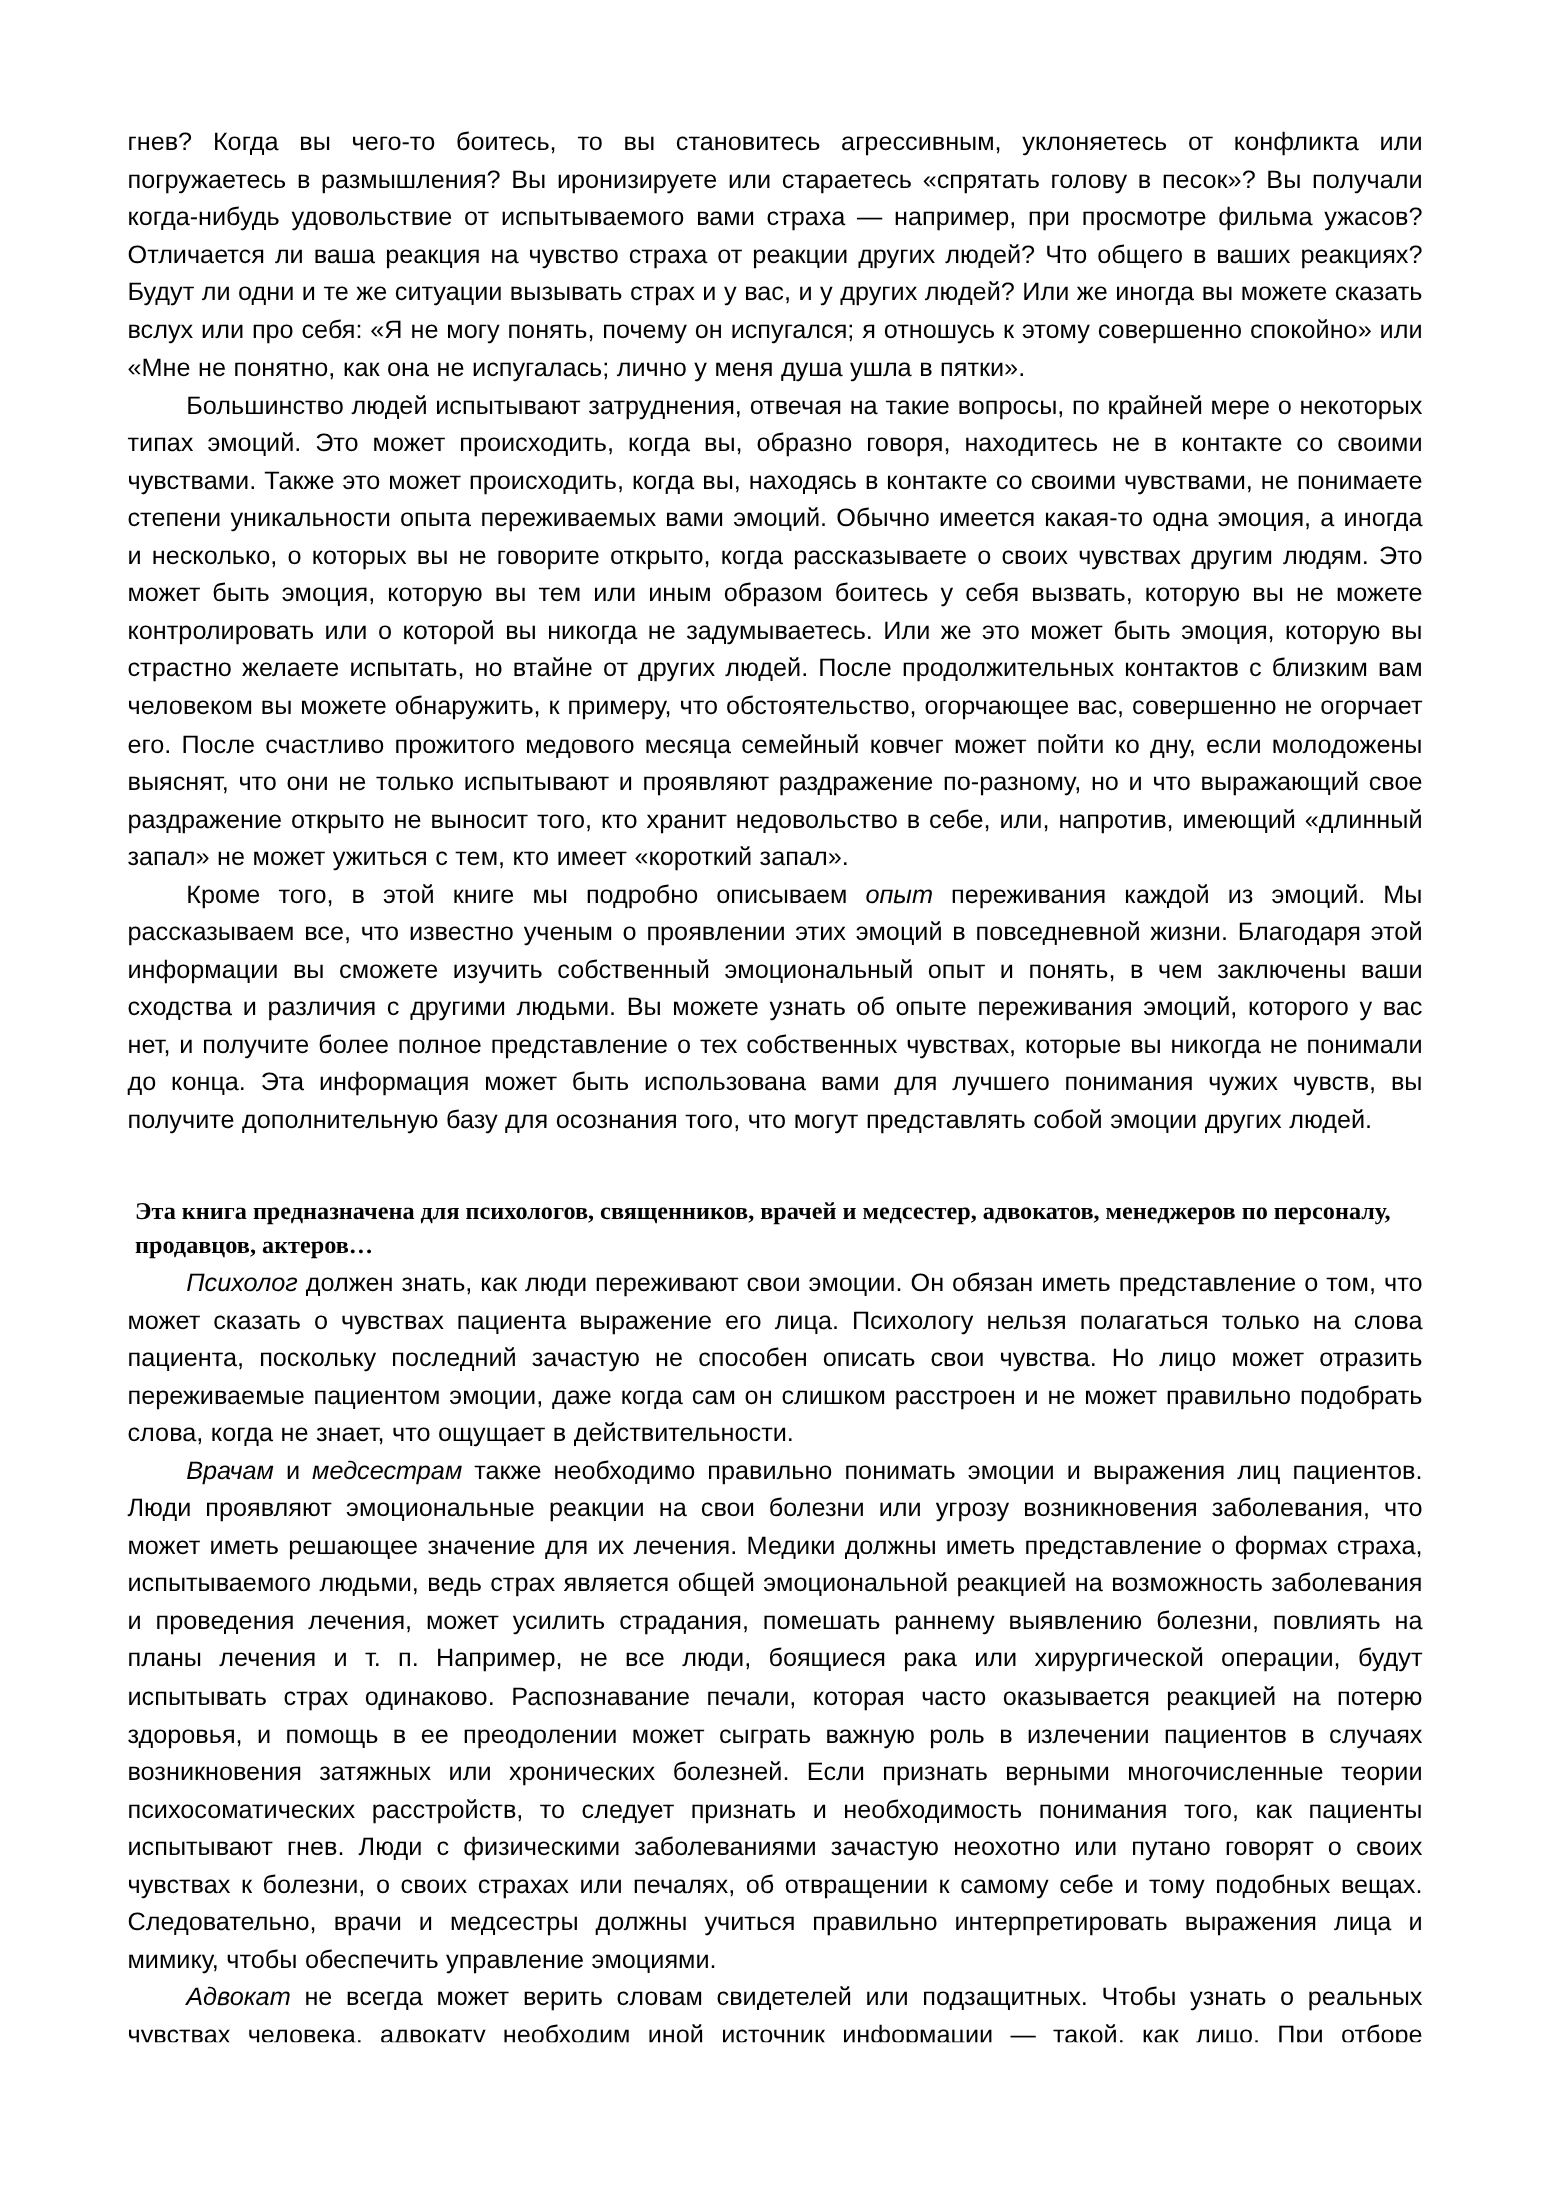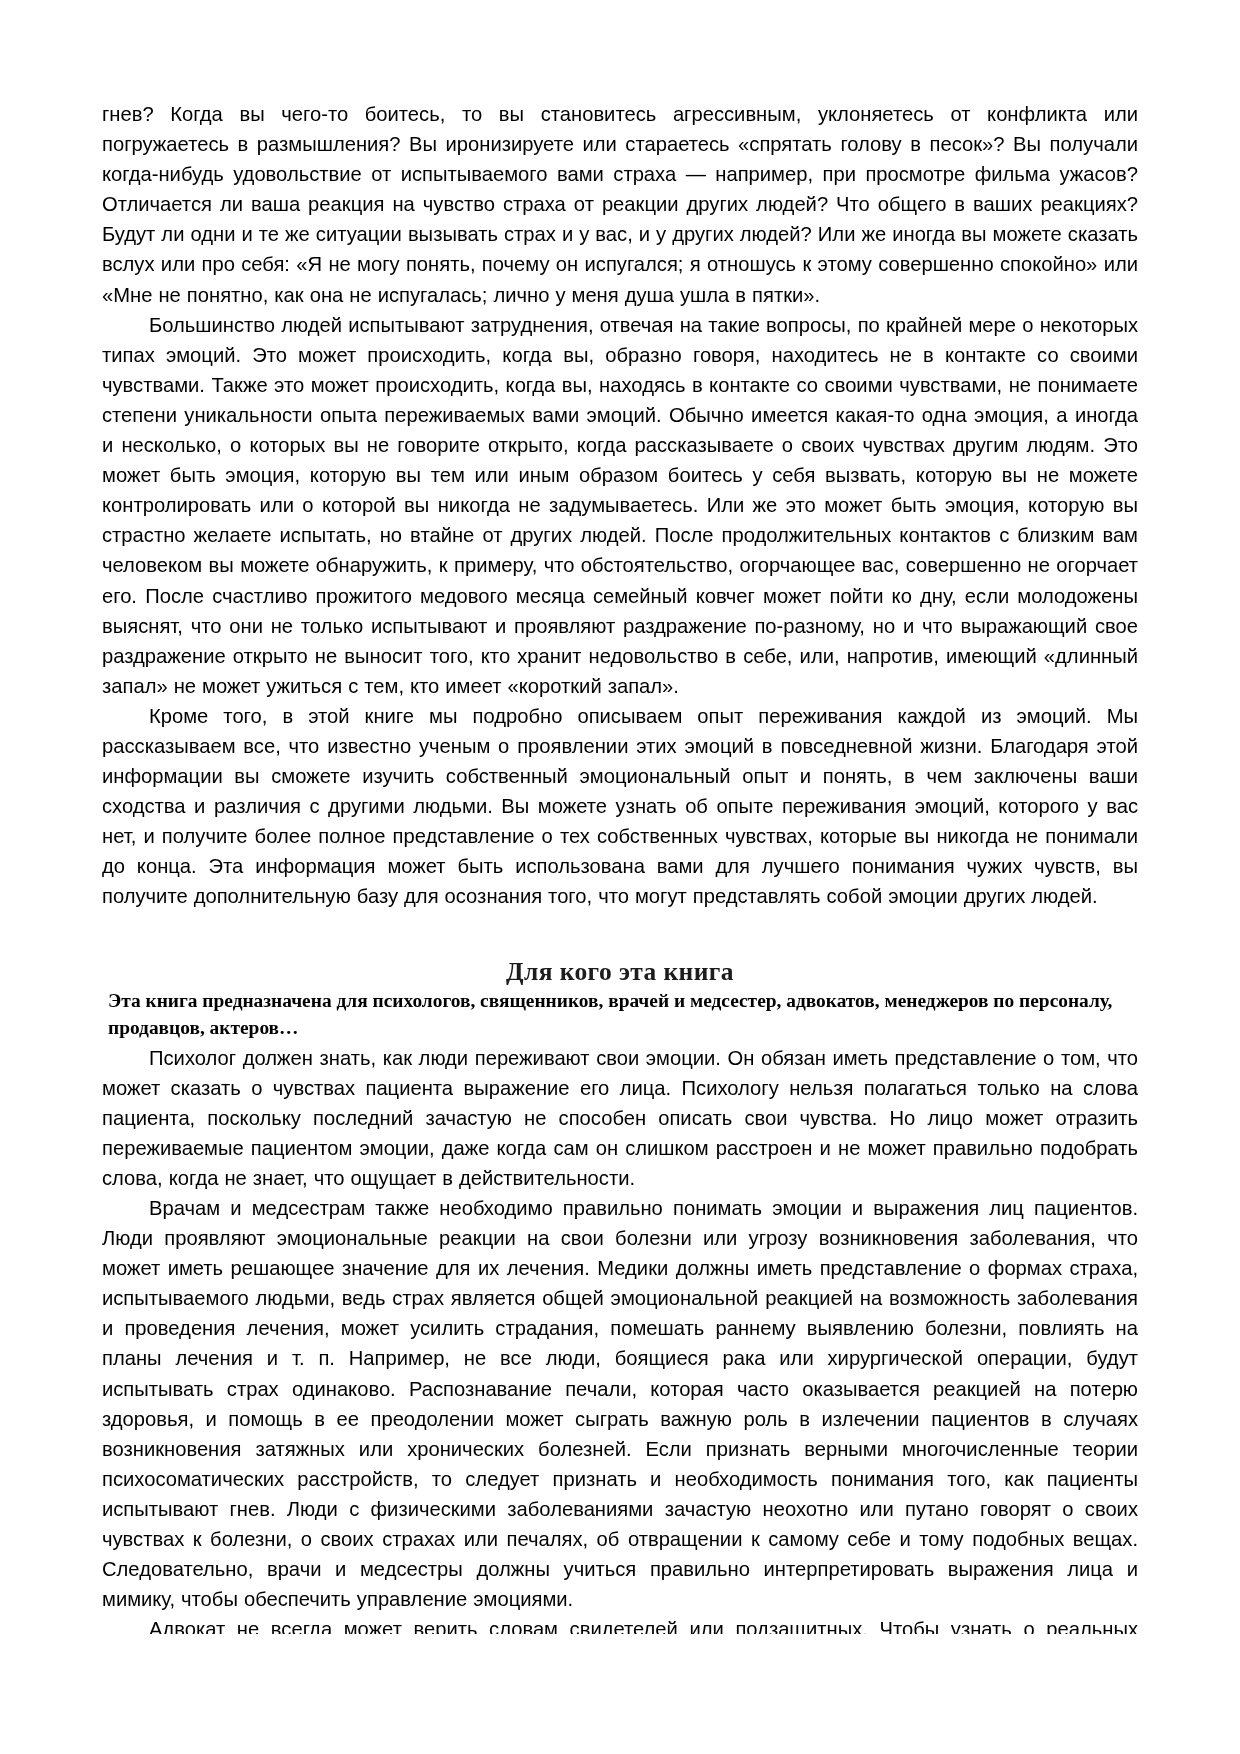--- a/index.html
+++ b/index.html
@@ -31,20 +31,21 @@
     text-align: justify;
     text-indent: 47px;
     -webkit-hyphens: none;
     hyphens: none;
     word-spacing: 0.02em;
   }
   p.body-par.first {
     text-indent: 0;
   }
   .ital {
+    font-style: italic;
   }
   .section-heading {
     margin: 0;
     padding: 0;
     font-family: "Liberation Serif", "DejaVu Serif", serif;
     font-size: 25.5px;
     line-height: 31px;
     font-weight: 700;
     text-align: center;
     color: #1d1d1d;
@@ -74,21 +75,20 @@
   <div class="text-block">
 
     <p class="body-par first"><span>гнев? Когда вы чего-то боитесь, то вы становитесь агрессивным, уклоняетесь от конфликта или погружаетесь в размышления? Вы иронизируете или стараетесь «спрятать голову в песок»? Вы получали когда-нибудь удовольствие от испытываемого вами страха — например, при просмотре фильма ужасов? Отличается ли ваша реакция на чувство страха от реакции других людей? Что общего в ваших реакциях? Будут ли одни и те же ситуации вызывать страх и у вас, и у других людей? Или же иногда вы можете сказать вслух или про себя: «Я не могу понять, почему он испугался; я отношусь к этому совершенно спокойно» или «Мне не понятно, как она не испугалась; лично у меня душа ушла в пятки».</span></p>
 
     <p class="body-par"><span>Большинство людей испытывают затруднения, отвечая на такие вопросы, по крайней мере о некоторых типах эмоций. Это может происходить, когда вы, образно говоря, находитесь не в контакте со своими чувствами. Также это может происходить, когда вы, находясь в контакте со своими чувствами, не понимаете степени уникальности опыта переживаемых вами эмоций. Обычно имеется какая-то одна эмоция, а иногда и несколько, о которых вы не говорите открыто, когда рассказываете о своих чувствах другим людям. Это может быть эмоция, которую вы тем или иным образом боитесь у себя вызвать, которую вы не можете контролировать или о которой вы никогда не задумываетесь. Или же это может быть эмоция, которую вы страстно желаете испытать, но втайне от других людей. После продолжительных контактов с близким вам человеком вы можете обнаружить, к примеру, что обстоятельство, огорчающее вас, совершенно не огорчает его. После счастливо прожитого медового месяца семейный ковчег может пойти ко дну, если молодожены выяснят, что они не только испытывают и проявляют раздражение по-разному, но и что выражающий свое раздражение открыто не выносит того, кто хранит недовольство в себе, или, напротив, имеющий «длинный запал» не может ужиться с тем, кто имеет «короткий запал».</span></p>
 
     <p class="body-par"><span>Кроме того, в этой книге мы подробно описываем </span><span class="ital">опыт</span><span> переживания каждой из эмоций. Мы рассказываем все, что известно ученым о проявлении этих эмоций в повседневной жизни. Благодаря этой информации вы сможете изучить собственный эмоциональный опыт и понять, в чем заключены ваши сходства и различия с другими людьми. Вы можете узнать об опыте переживания эмоций, которого у вас нет, и получите более полное представление о тех собственных чувствах, которые вы никогда не понимали до конца. Эта информация может быть использована вами для лучшего понимания чужих чувств, вы получите дополнительную базу для осознания того, что могут представлять собой эмоции других людей.</span></p>
 
     <div class="gap-before-heading"></div>
 
-    <h2 class="section-heading">Для кого эта книга</h2>
 
     <p class="section-subtitle">Эта книга предназначена для психологов, священников, врачей и медсестер, адвокатов, менеджеров по персоналу, продавцов, актеров…</p>
 
     <div class="gap-after-subtitle"></div>
 
     <p class="body-par"><span class="ital">Психолог</span><span> должен знать, как люди переживают свои эмоции. Он обязан иметь представление о том, что может сказать о чувствах пациента выражение его лица. Психологу нельзя полагаться только на слова пациента, поскольку последний зачастую не способен описать свои чувства. Но лицо может отразить переживаемые пациентом эмоции, даже когда сам он слишком расстроен и не может правильно подобрать слова, когда не знает, что ощущает в действительности.</span></p>
 
 
     <p class="body-par"><span class="ital">Врачам</span><span> и </span><span class="ital">медсестрам</span><span> также необходимо правильно понимать эмоции и выражения лиц пациентов. Люди проявляют эмоциональные реакции на свои болезни или угрозу возникновения заболевания, что может иметь решающее значение для их лечения. Медики должны иметь представление о формах страха, испытываемого людьми, ведь страх является общей эмоциональной реакцией на возможность заболевания и проведения лечения, может усилить страдания, помешать раннему выявлению болезни, повлиять на планы лечения и т. п. Например, не все люди, боящиеся рака или хирургической операции, будут испытывать страх одинаково. Распознавание печали, которая часто оказывается реакцией на потерю здоровья, и помощь в ее преодолении может сыграть важную роль в излечении пациентов в случаях возникновения затяжных или хронических болезней. Если признать верными многочисленные теории психосоматических расстройств, то следует признать и необходимость понимания того, как пациенты испытывают гнев. Люди с физическими заболеваниями зачастую неохотно или путано говорят о своих чувствах к болезни, о своих страхах или печалях, об отвращении к самому себе и тому подобных вещах. Следовательно, врачи и медсестры должны учиться правильно интерпретировать выражения лица и мимику, чтобы обеспечить управление эмоциями.</span></p>
 

